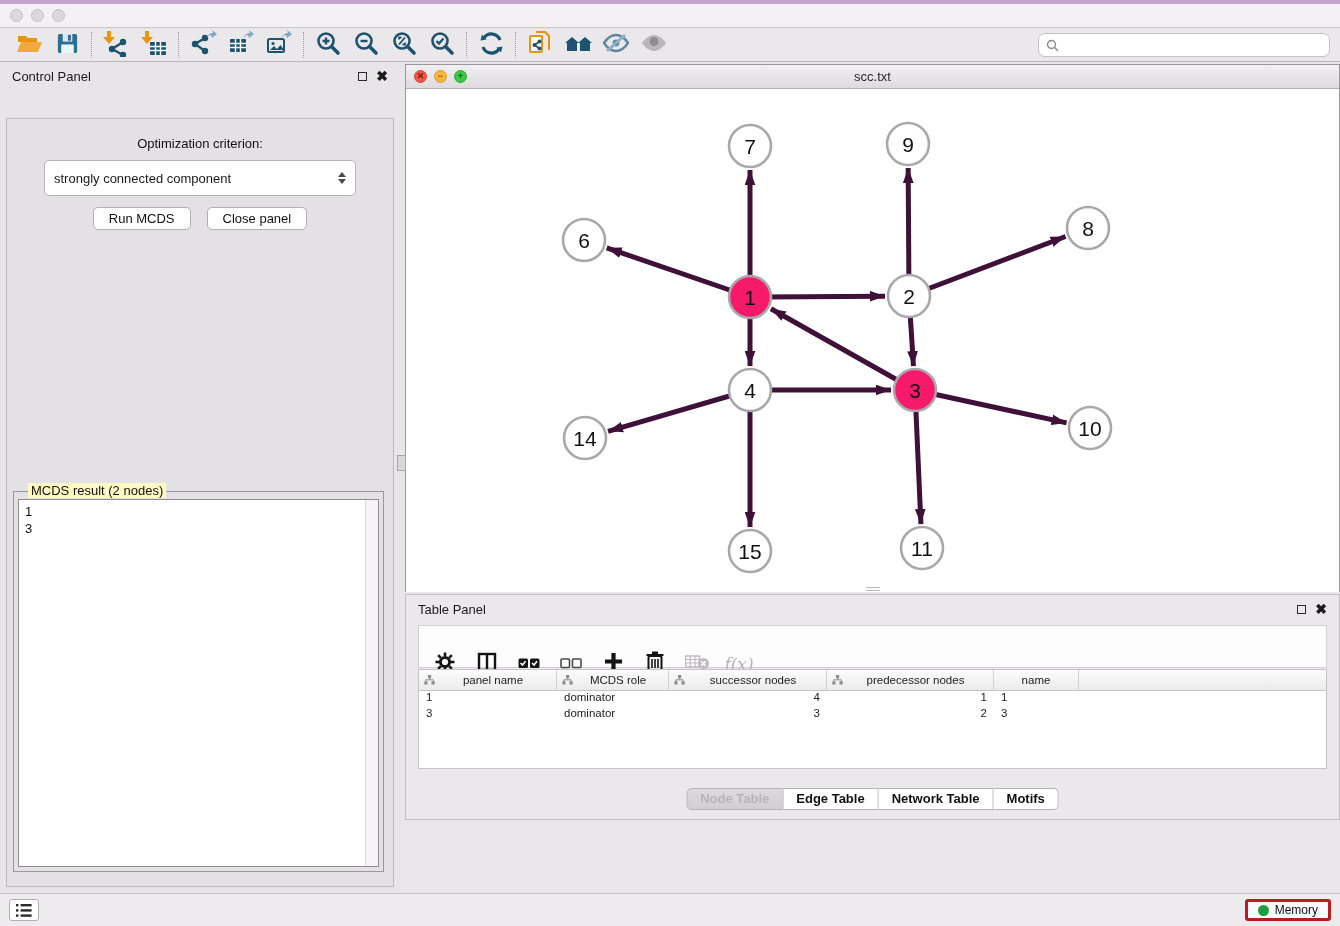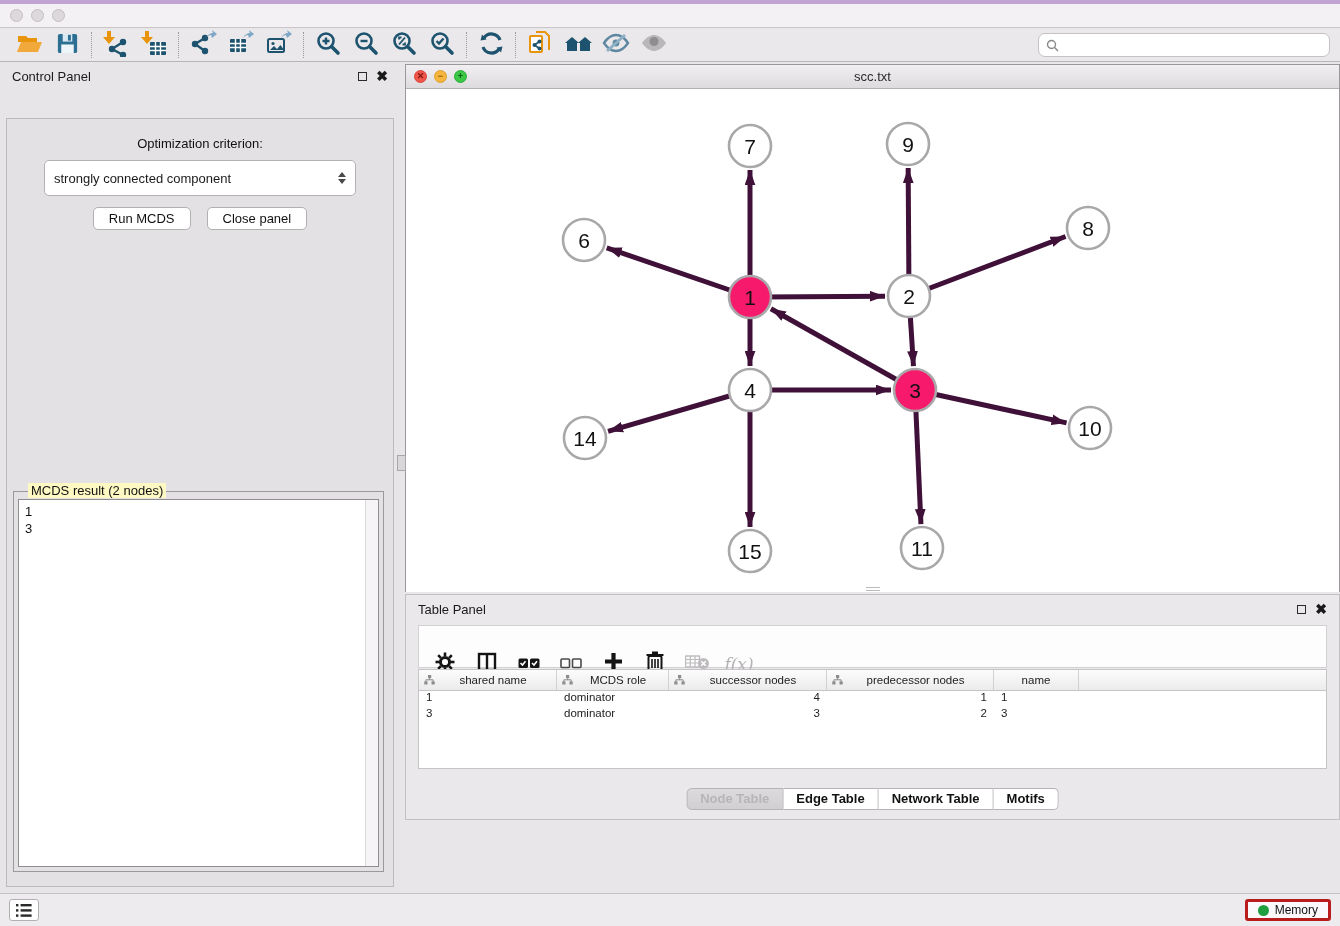--- a/index.html
+++ b/index.html
@@ -406,21 +406,21 @@
     <div class="thead" id="thead">
         <div class="th" style="width: 138px;">
           <svg width="11" height="10" viewBox="0 0 11 10">
             <g fill="#8d8b8d">
               <rect x="4" y="0" width="3.2" height="3.2"></rect>
               <rect x="0.3" y="6.3" width="3.2" height="3.2"></rect>
               <rect x="7.5" y="6.3" width="3.2" height="3.2"></rect>
             </g>
             <path d="M5.6 3.2v1.6M1.9 6.3V4.8h7.2v1.5" fill="none" stroke="#8d8b8d" stroke-width="1"></path>
           </svg>
-          <span class="th-label">shared name</span>
+          <span class="th-label">panel name</span>
         </div>
         <div class="th" style="width: 112px;">
           <svg width="11" height="10" viewBox="0 0 11 10">
             <g fill="#8d8b8d">
               <rect x="4" y="0" width="3.2" height="3.2"></rect>
               <rect x="0.3" y="6.3" width="3.2" height="3.2"></rect>
               <rect x="7.5" y="6.3" width="3.2" height="3.2"></rect>
             </g>
             <path d="M5.6 3.2v1.6M1.9 6.3V4.8h7.2v1.5" fill="none" stroke="#8d8b8d" stroke-width="1"></path>
           </svg>

